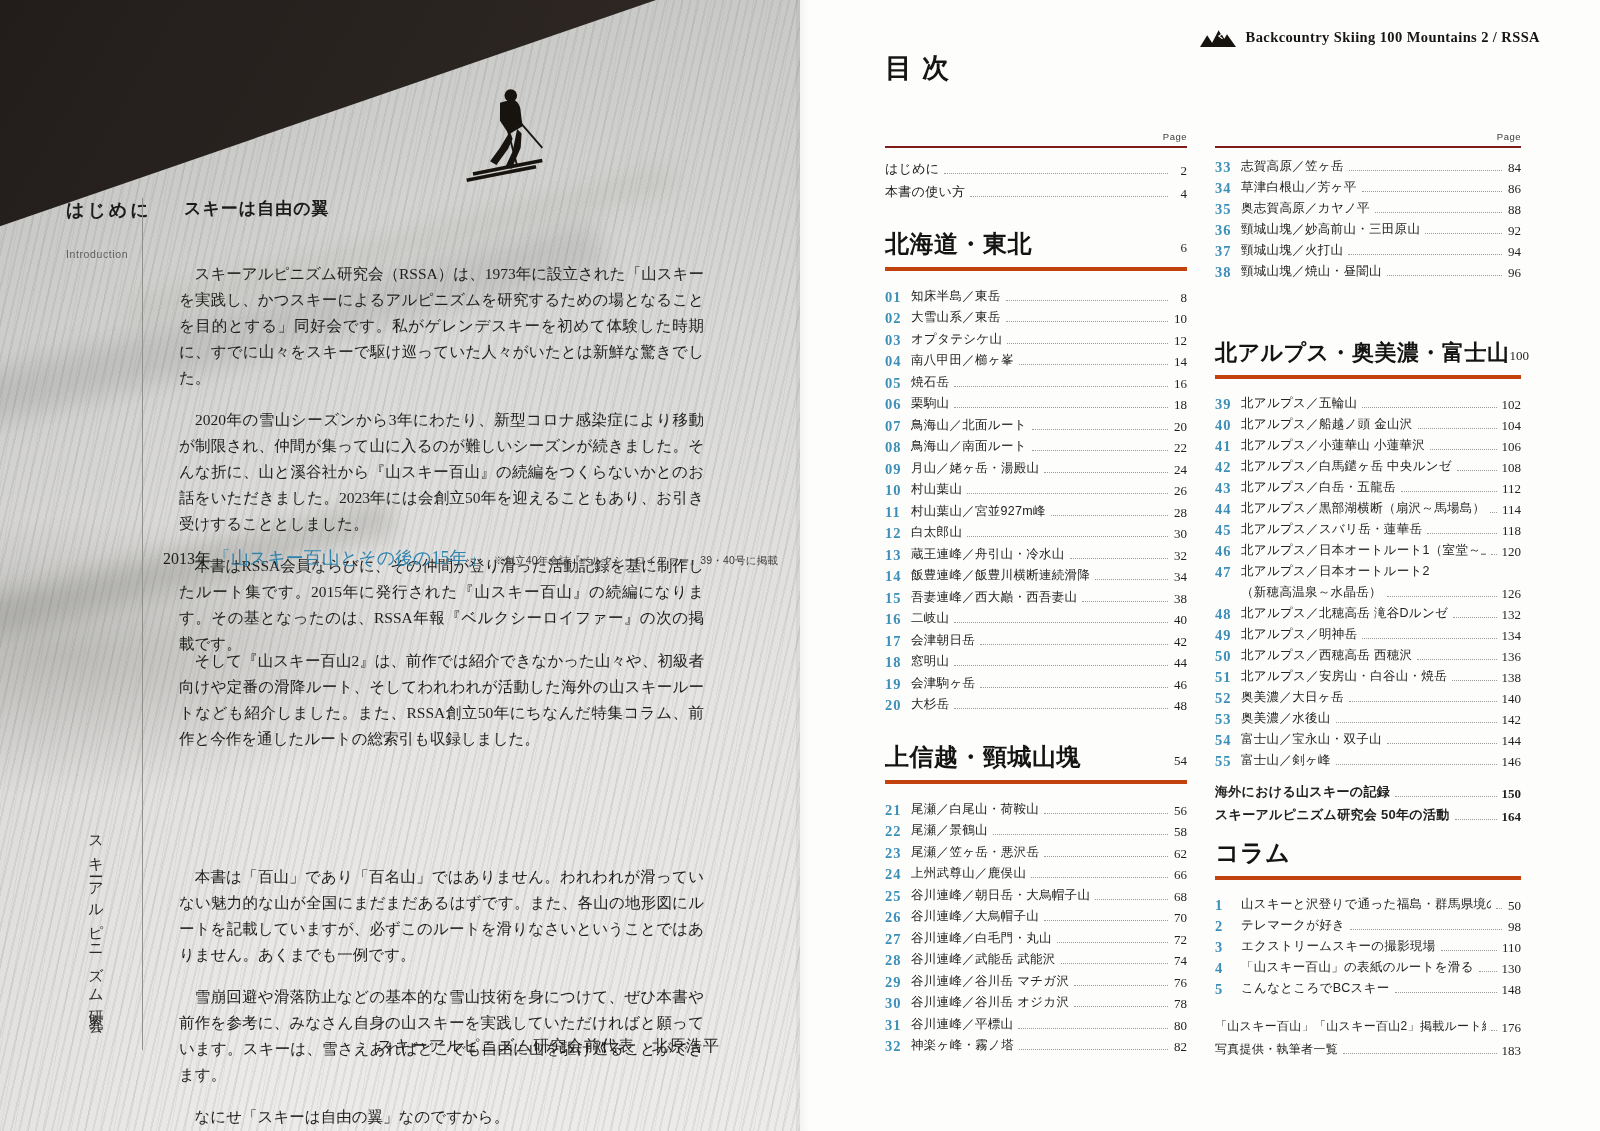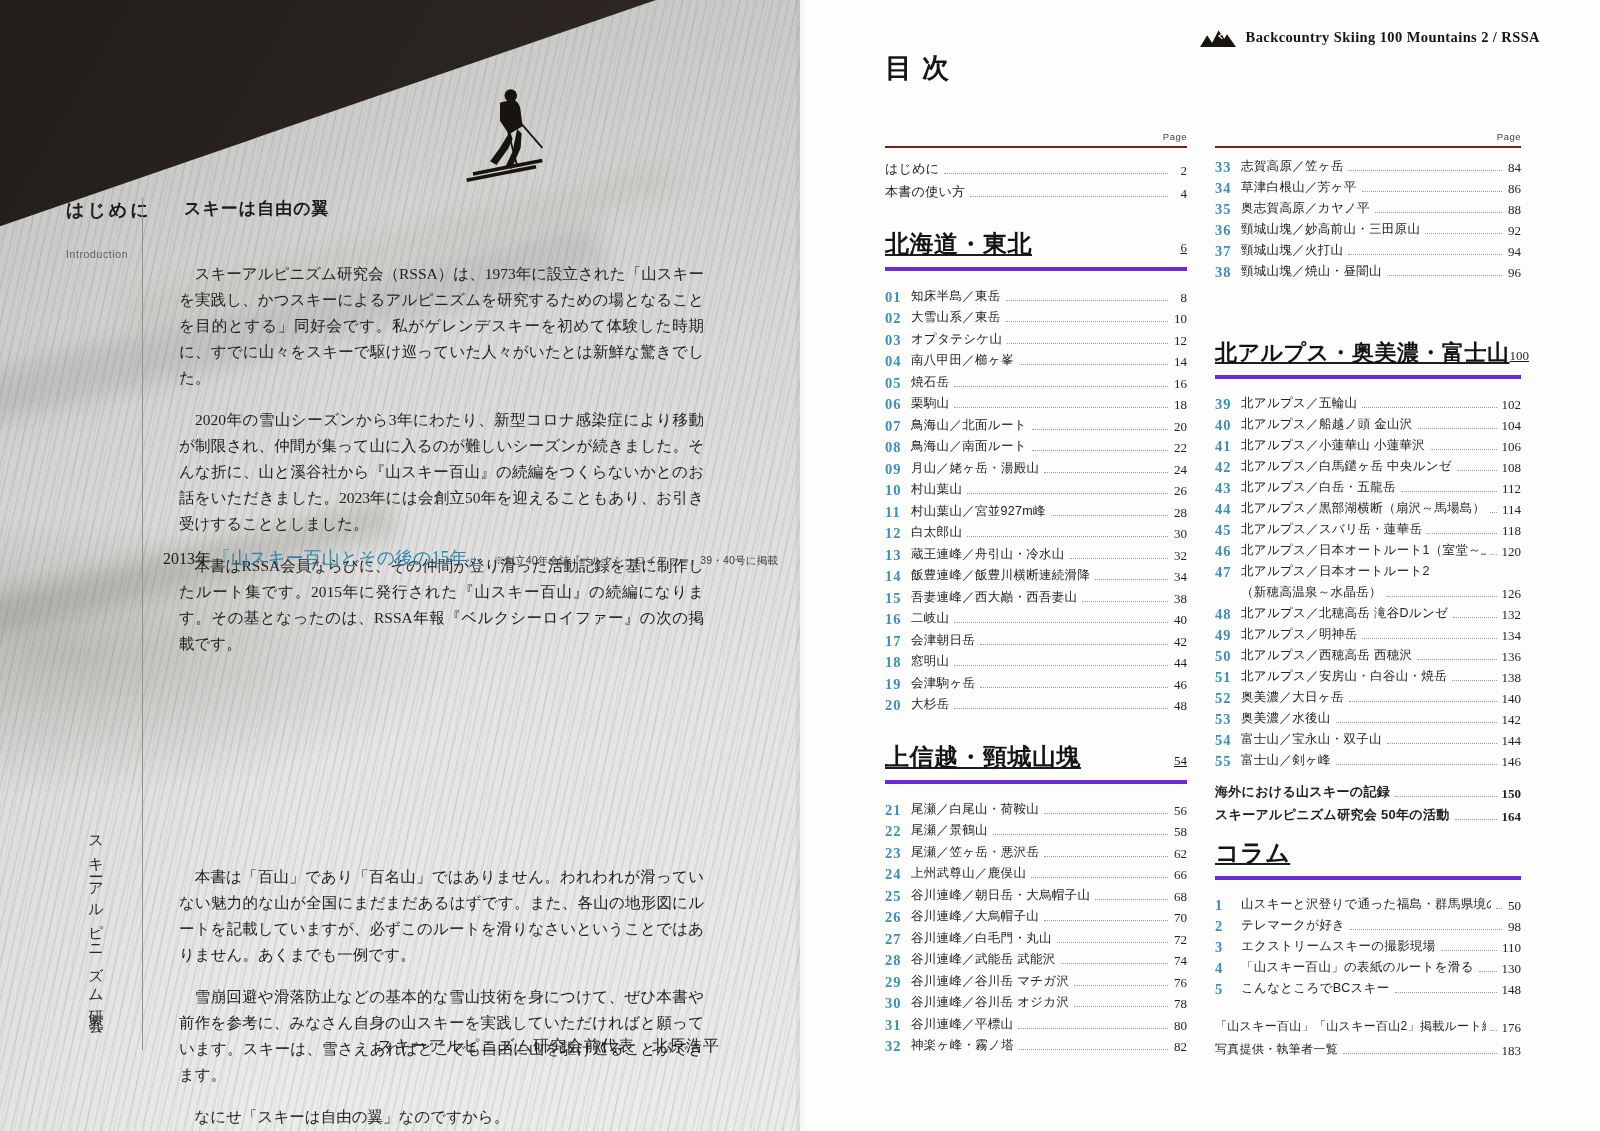--- a/index.html
+++ b/index.html
@@ -74,21 +74,21 @@
     color:#3d8fb8;letter-spacing:1px;}
   .toc-label{flex:0 1 auto;min-width:0;white-space:nowrap;overflow:hidden;
     font-size:12.5px;letter-spacing:0.3px;color:#222220;padding-bottom:1px;}
   .leader{flex:1 0 6px;border-bottom:1.5px dotted #9a9a96;margin:0 5px 5px 5px;}
   .toc-page{flex:0 0 auto;font-family:"Liberation Serif",serif;font-size:13px;color:#1f1f1d;min-width:14px;text-align:right;}
   .plain-list .toc-label{font-size:13px;}
   .plain-list.small .toc-label{font-size:12px;}
   .front{margin-top:8px;}
 
   .sec-head{display:flex;align-items:baseline;justify-content:space-between;white-space:nowrap;
-    border-bottom:4px solid #6d28d9;padding-bottom:7px;text-decoration:underline;}
+    border-bottom:4px solid #c2410c;padding-bottom:7px;}
   .sec-title{font-size:24px;font-weight:bold;letter-spacing:0.5px;color:#141412;}
   .sec-page{font-family:"Liberation Serif",serif;font-size:13px;color:#1f1f1d;}
   .sec-page:empty{display:none;}
   .col1 .sec1-head{margin-top:26px;}
   .entry-list{margin-top:13px;}
   .col1 .sec2-head{margin-top:27px;}
   .col2 .cont-list{margin-top:7px;}
   .col2 .sec3-head{margin-top:57px;}
   .extras{margin-top:9px;font-weight:bold;}
   .col2 .col-head{margin-top:12px;}
@@ -141,20 +141,21 @@
 
           <div class="ref-line">
             <span class="ref-year">2013年</span>
             <span class="ref-title">「山スキー百山とその後の15年」</span>
             <span class="ref-note">※創立40年会誌『ベルクシーロイファー』39・40号に掲載</span>
           </div>
         </div>
 
       <div class="para-block block-b">
 
+          <p class="para">　そして『山スキー百山2』は、前作では紹介できなかった山々や、初級者向けや定番の滑降ルート、そしてわれわれが活動した海外の山スキールートなども紹介しました。また、RSSA創立50年にちなんだ特集コラム、前作と今作を通したルートの総索引も収録しました。</p>
         </div>
 
       <div class="para-block block-c">
 
       <p class="para">　本書は「百山」であり「百名山」ではありません。われわれが滑っていない魅力的な山が全国にまだまだあるはずです。また、各山の地形図にルートを記載していますが、必ずこのルートを滑りなさいということではありません。あくまでも一例です。</p>
           <p class="para">　雪崩回避や滑落防止などの基本的な雪山技術を身につけて、ぜひ本書や前作を参考に、みなさん自身の山スキーを実践していただければと願っています。スキーは、雪さえあればどこでも自由に山を駆け巡ることができます。</p>
           <p class="para">　なにせ「スキーは自由の翼」なのですから。</p>
         </div>
 
       <div class="signature">スキーアルピニズム研究会前代表　北原浩平</div>

